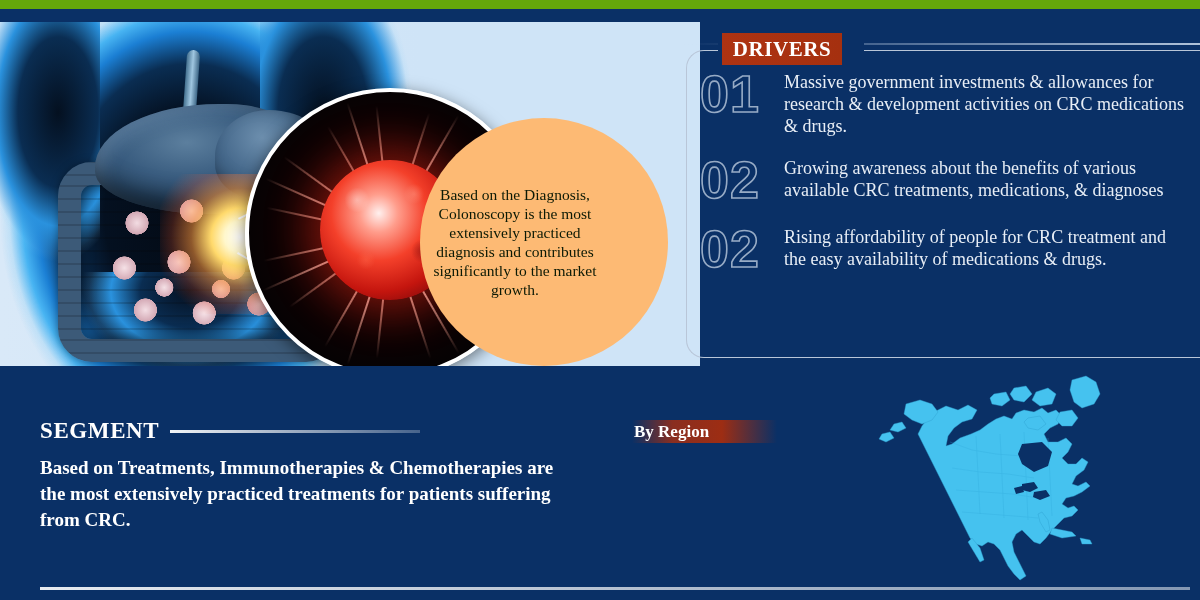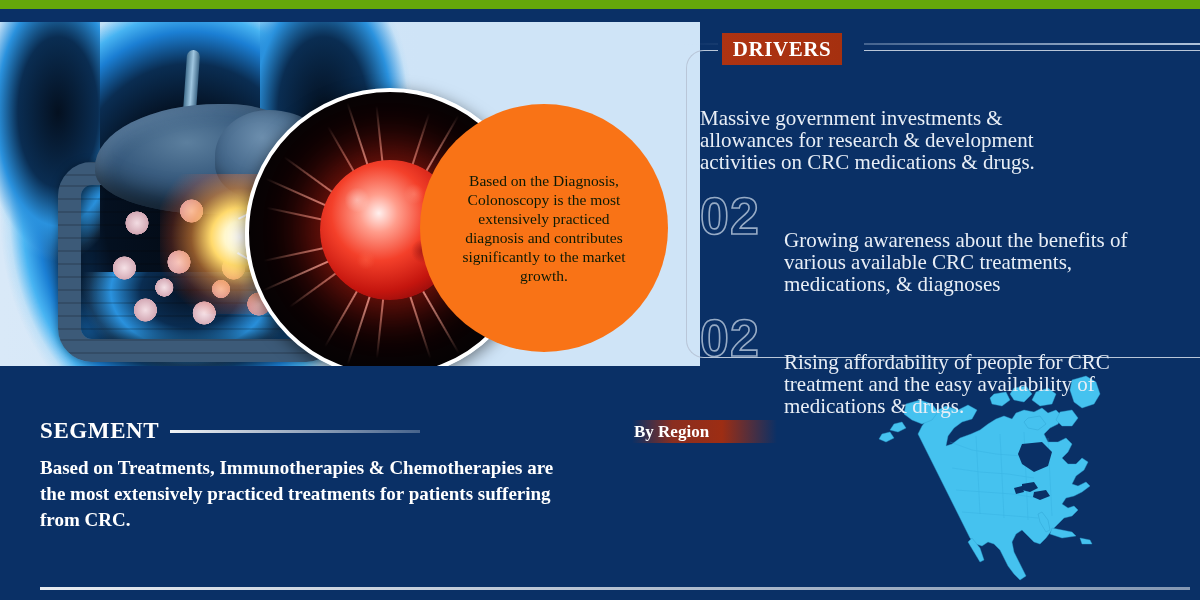--- a/index.html
+++ b/index.html
@@ -130,23 +130,23 @@
     position:absolute; left:50%; top:50%; display:block;
     width:74px; height:2px;
     background:linear-gradient(to right, rgba(255,210,200,.85), rgba(255,170,150,.45) 55%, rgba(255,140,120,0));
     transform-origin:0 50%;
     border-radius:2px;
     filter:blur(.4px);
   }
 
   
   .callout {
-    position:absolute; left:420px; top:104px; width:248px; height:248px;
-    border-radius:50%; background:#f97316;
-    display:flex; align-items:center; justify-content:center;
+    position:absolute; left:420px; top:118px; width:248px; height:248px;
+    border-radius:50%; background:#fdba74;
+    display:flex; align-items:center; justify-content:flex-start;
     z-index:5;
   }
   .callout p {
     color:#0c1a05; font-size:15.5px; line-height:19px; text-align:center;
     width:190px; font-family:"Liberation Serif", serif;
   }
 
   
   .driverbox {
     position:absolute; left:686px; top:50px; width:560px; height:308px;
@@ -169,22 +169,22 @@
   .driver-row { display:flex; align-items:flex-start; margin-bottom:17px; }
   .dnum {
     width:84px; flex:0 0 84px; font-size:52px; line-height:52px; font-weight:bold;
     color:transparent;
     -webkit-text-stroke:1.6px #9fb2cb;
     font-family:"Liberation Sans", sans-serif;
     letter-spacing:1px;
     opacity:.95;
   }
   .dtext {
-    color:#e8eef6; font-size:21px; line-height:22px;
-    font-family:"Liberation Serif", serif; padding-top:3px; max-width:400px;margin-top:36px;
+    color:#e8eef6; font-size:18px; line-height:22px;
+    font-family:"Liberation Serif", serif; padding-top:3px; max-width:400px;
   }
 
   
   .lower { position:absolute; left:0; top:366px; width:1200px; height:234px; background:#0a3066; }
 
   .seg-head {
     position:absolute; left:40px; top:418px;
     color:#ffffff; font-size:23px; font-weight:bold; letter-spacing:.6px;
     font-family:"Liberation Serif", serif;
   }
@@ -286,20 +286,21 @@
     <p>Based on the Diagnosis, Colonoscopy is the most extensively practiced diagnosis and contributes significantly to the market growth.</p>
   </div>
 
   <div class="toprule-right"></div>
   <div class="driverbox"></div>
   <div class="driverbox-topgap"></div>
   <div class="drivers-label">DRIVERS</div>
 
   <div class="driver-list">
     <div class="driver-row">
+      <div class="dnum">01</div>
       <div class="dtext">Massive government investments &amp; allowances for research &amp; development activities on CRC medications &amp; drugs.</div>
     </div>
     <div class="driver-row">
       <div class="dnum">02</div>
       <div class="dtext">Growing awareness about the benefits of various available CRC treatments, medications, &amp; diagnoses</div>
     </div>
     <div class="driver-row">
       <div class="dnum">02</div>
       <div class="dtext">Rising affordability of people for CRC treatment and the easy availability of medications &amp; drugs.</div>
     </div>

